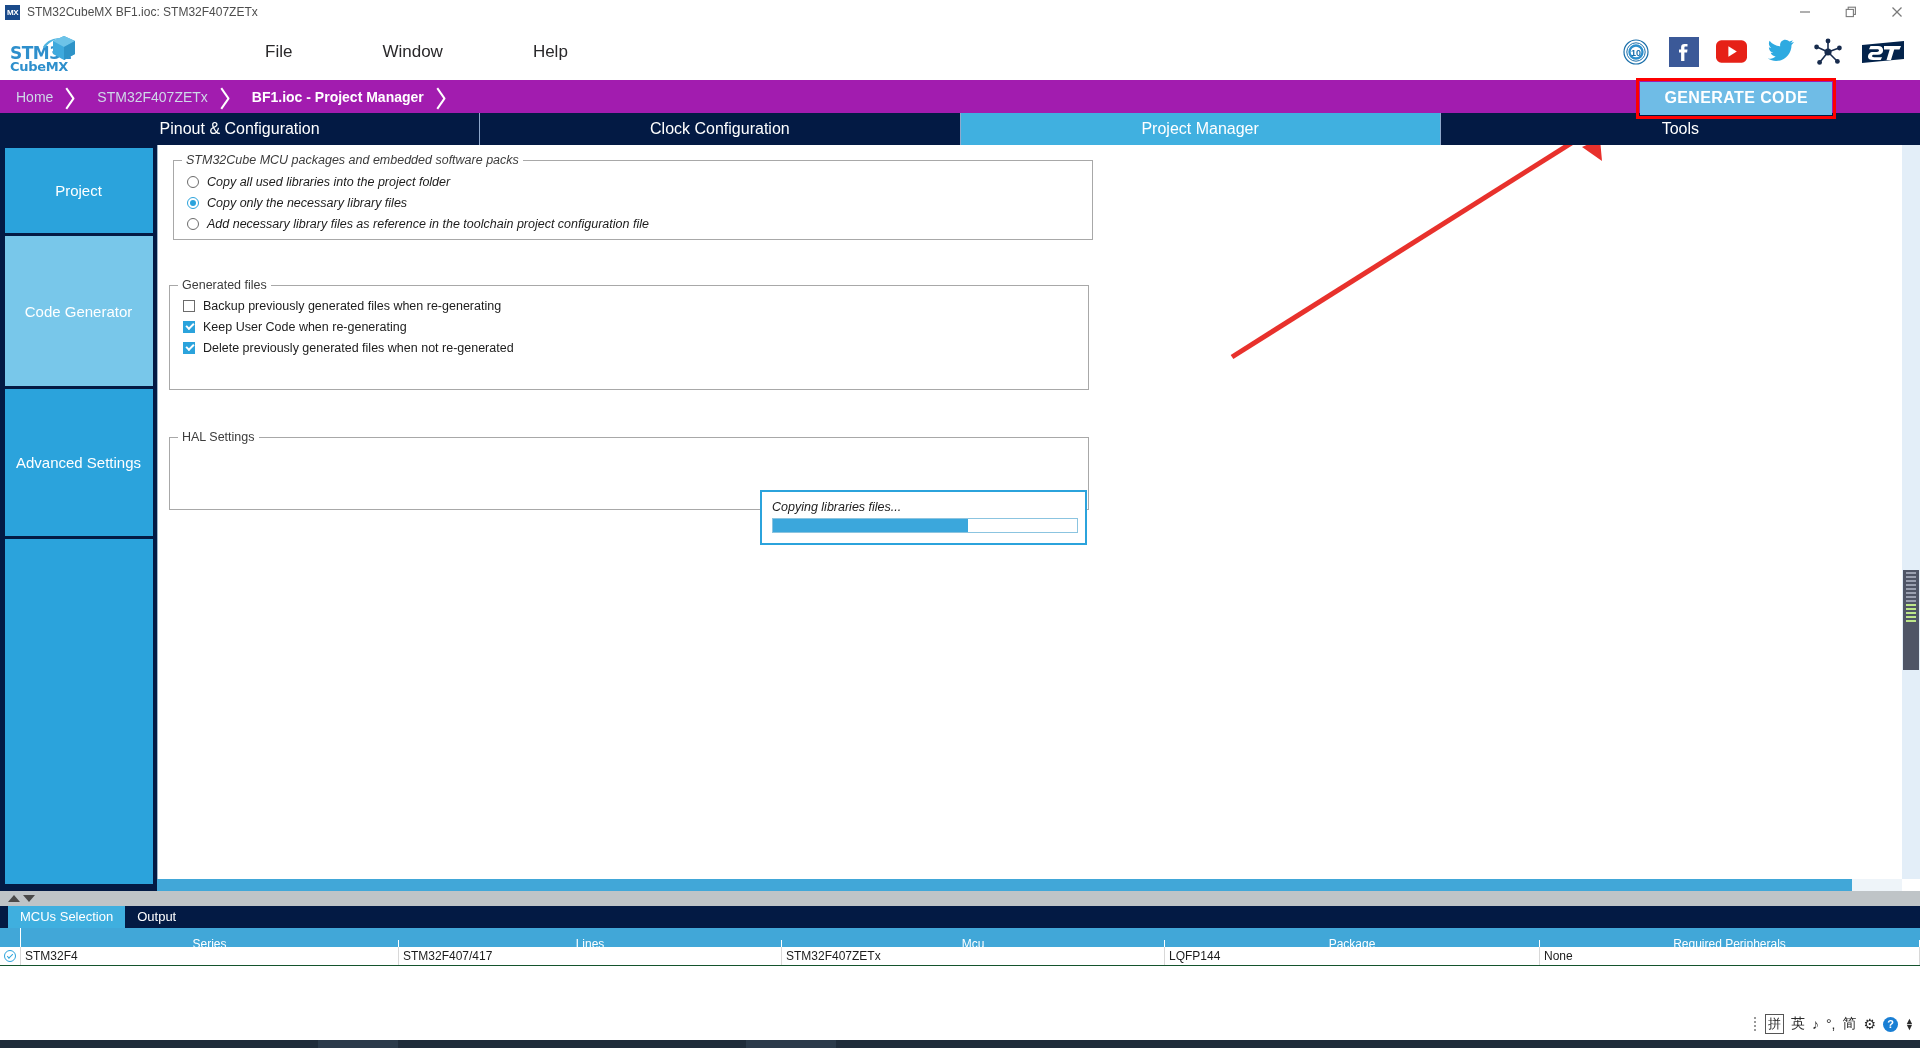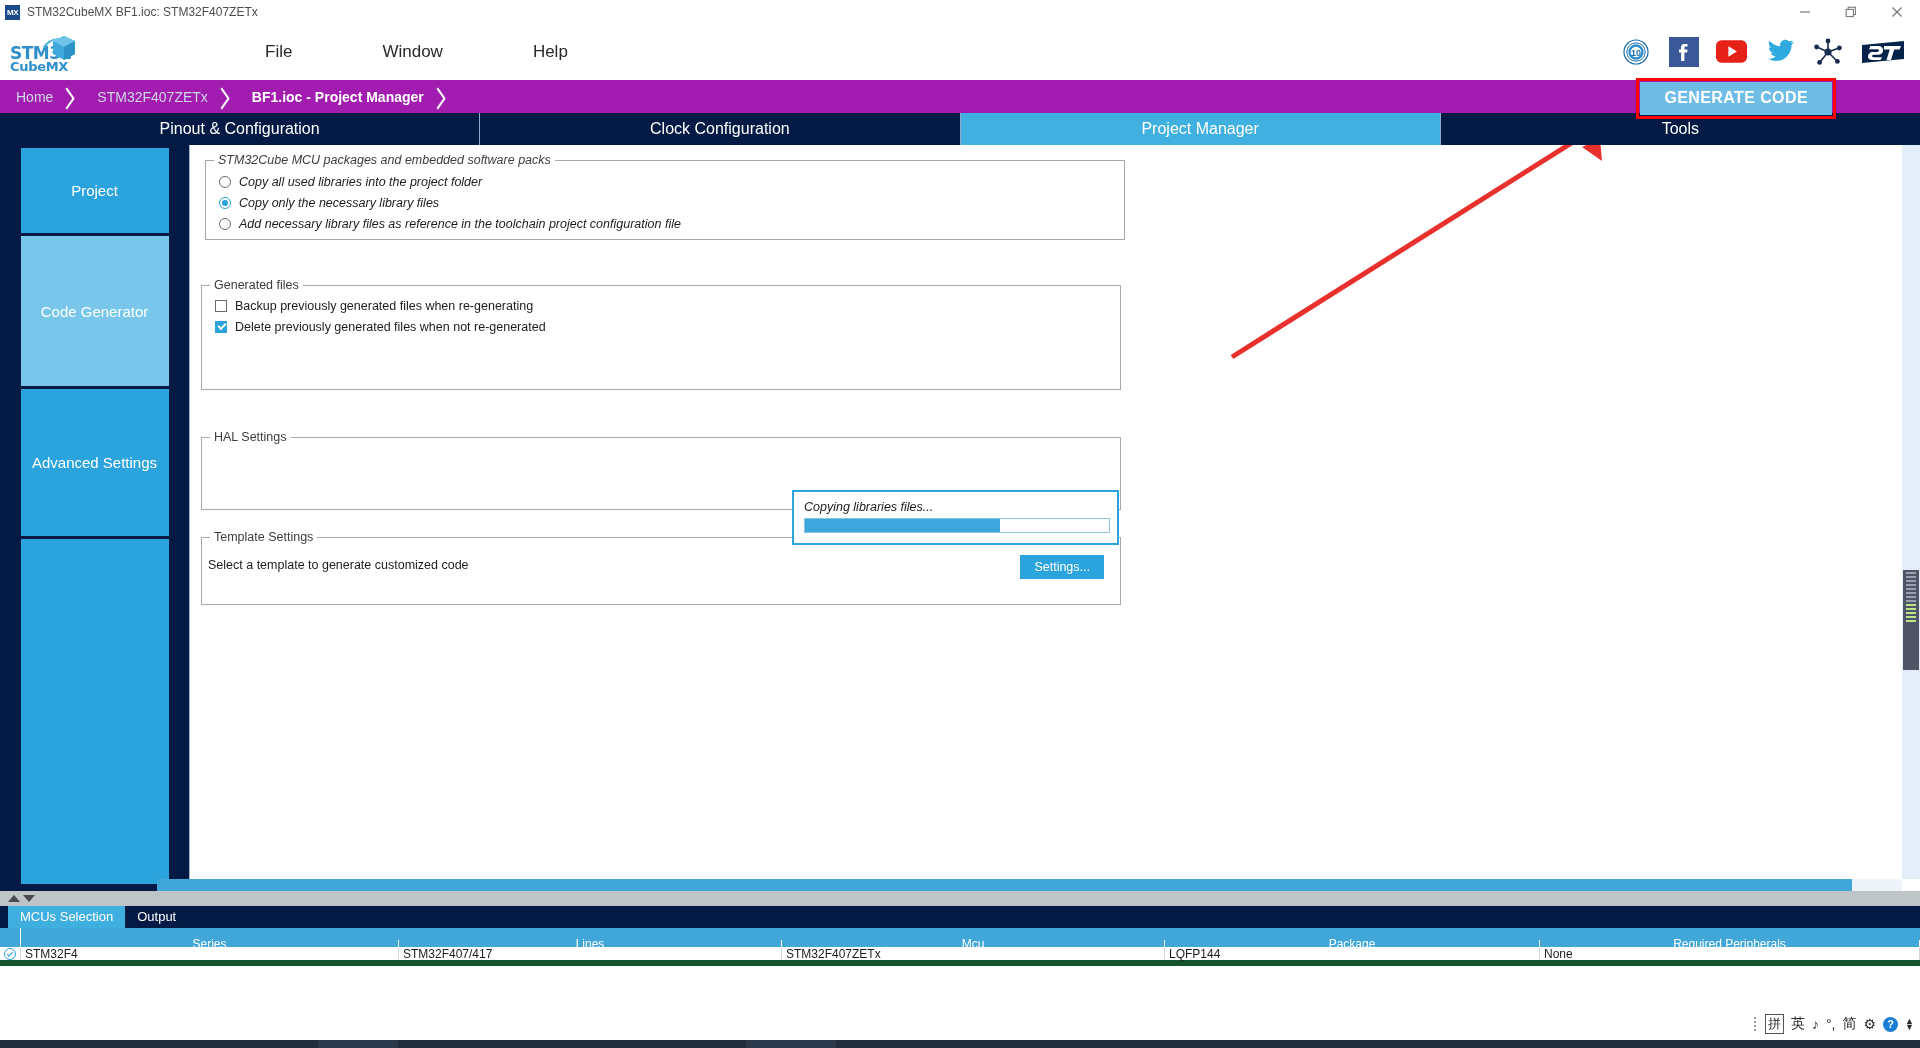--- a/index.html
+++ b/index.html
@@ -122,21 +122,21 @@
   .maintab.active { background: #40b0e0; }
 
   
   .workspace {
     position: relative; width: 100%;
     height: 746px;
     background: #ffffff;
     display: flex;
   }
   .left-rail {
-    width: 189px; height: 100%;
+    width: 157px; height: 100%;
     background: #031a44;
     padding-top: 3px;
     position: relative;
   }
   .rail-item {
     width: 148px; margin: 0 auto 3px auto;
     background: #2ba3dc; color: #ffffff;
     font-size: 15px;
     display: flex; align-items: center; justify-content: center;
     cursor: pointer;
@@ -268,21 +268,21 @@
   
   .mcu-table { width: 100%; background: #ffffff; }
   .mcu-head { display: flex; height: 19px; background: #41a7d8; }
   .mcu-head .hsel { width: 21px; border-right: 1px solid #ffffff; flex: 0 0 auto; }
   .mcu-head .hcell {
     font-size: 12px; color: #ffffff;
     display: flex; align-items: center; justify-content: center;
     border-right: 1px solid #ffffff;
     margin-top: 12px;
   }
-  .mcu-row { display: flex; height: 19px; border-bottom: 6px solid #14532d; }
+  .mcu-row { display: flex; height: 19px; border-bottom: 1px solid #14532d; }
   .mcu-row .csel {
     width: 21px; flex: 0 0 auto; display: flex; align-items: center; justify-content: center;
     border-right: 1px solid #d8d8d8;
   }
   .mcu-row .ccell {
     font-size: 12px; color: #1c1c1c;
     display: flex; align-items: center; padding-left: 4px;
     border-right: 1px solid #d8d8d8;
   }
   .sel-check { width: 12px; height: 12px; border-radius: 50%; border: 1.5px solid #2ba3dc; position: relative; }
@@ -472,34 +472,33 @@
 
     <div class="group" style="left:11px; top:140px; width:920px; height:105px;">
       <span class="group-title">Generated files</span>
       <div style="padding-top:9px;">
         <div class="row">
           <span class="cbox"></span>
           <span class="lbl">Backup previously generated files when re-generating</span>
         </div>
         <div class="row">
           <span class="cbox checked"></span>
+          <span class="lbl">Keep User Code when re-generating</span>
+        </div>
+        <div class="row">
+          <span class="cbox checked"></span>
           <span class="lbl">Delete previously generated files when not re-generated</span>
         </div>
       </div>
     </div>
 
     <div class="group" style="left:11px; top:292px; width:920px; height:73px;">
       <span class="group-title">HAL Settings</span>
     </div>
 
-    <div class="group" style="left:11px; top:392px; width:920px; height:68px;">
-      <span class="group-title">Template Settings</span>
-      <span class="tmpl-text">Select a template to generate customized code</span>
-      <button class="settings-btn">Settings...</button>
-    </div>
 
     <div class="progress-dialog" style="left:602px; top:345px;">
       <div class="progress-label">Copying libraries files...</div>
       <div class="progress-track">
         <div class="progress-fill" id="progress-fill" style="width: 64%;"></div>
       </div>
     </div>
 
   </div>
 

